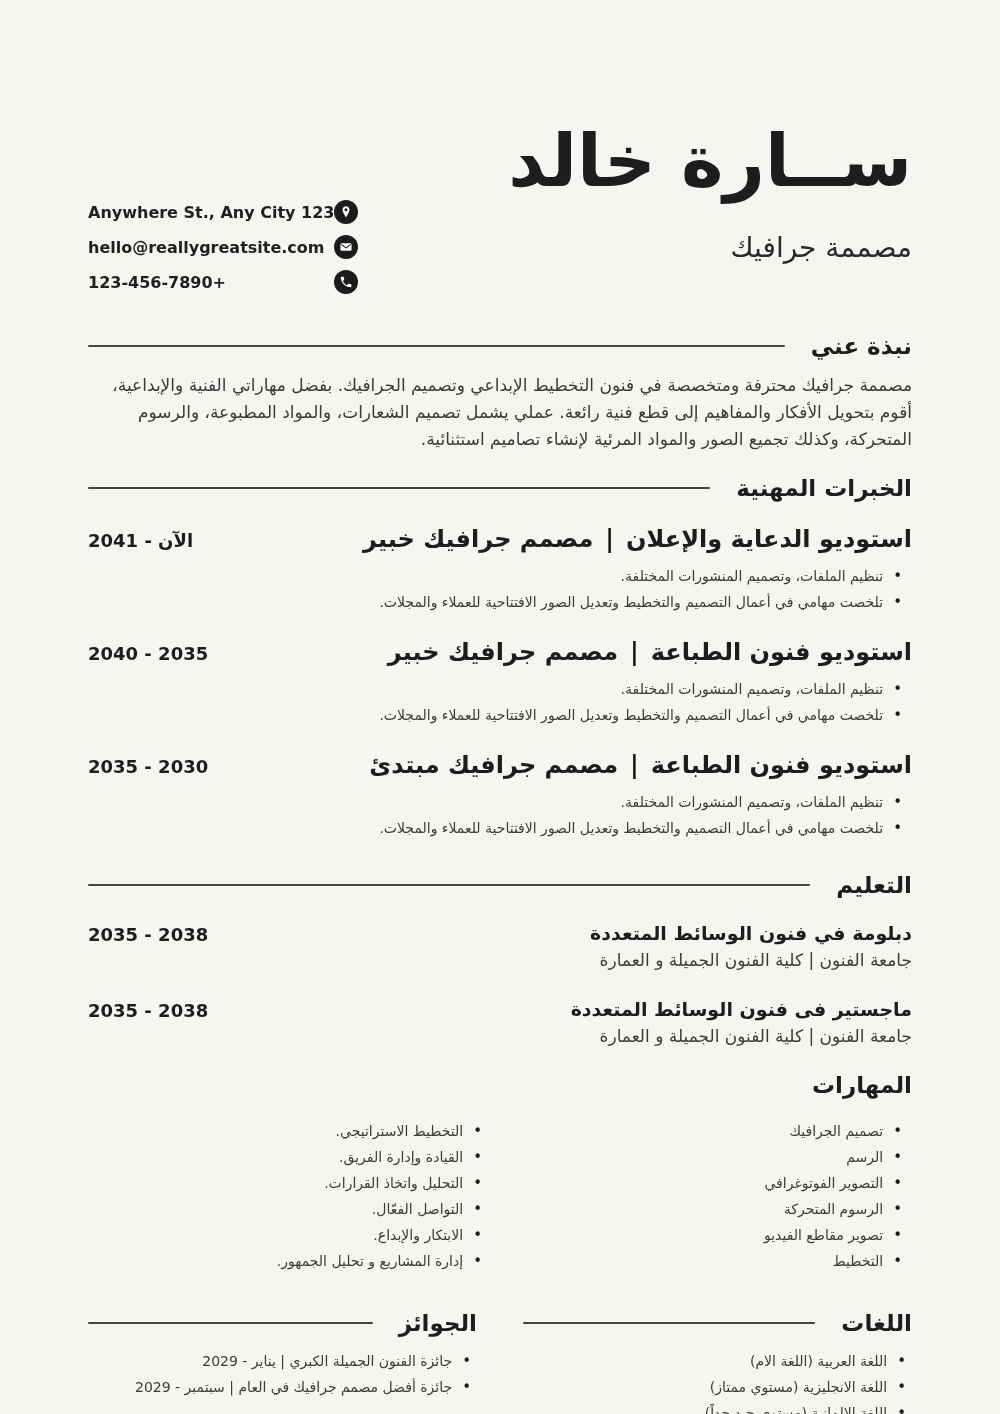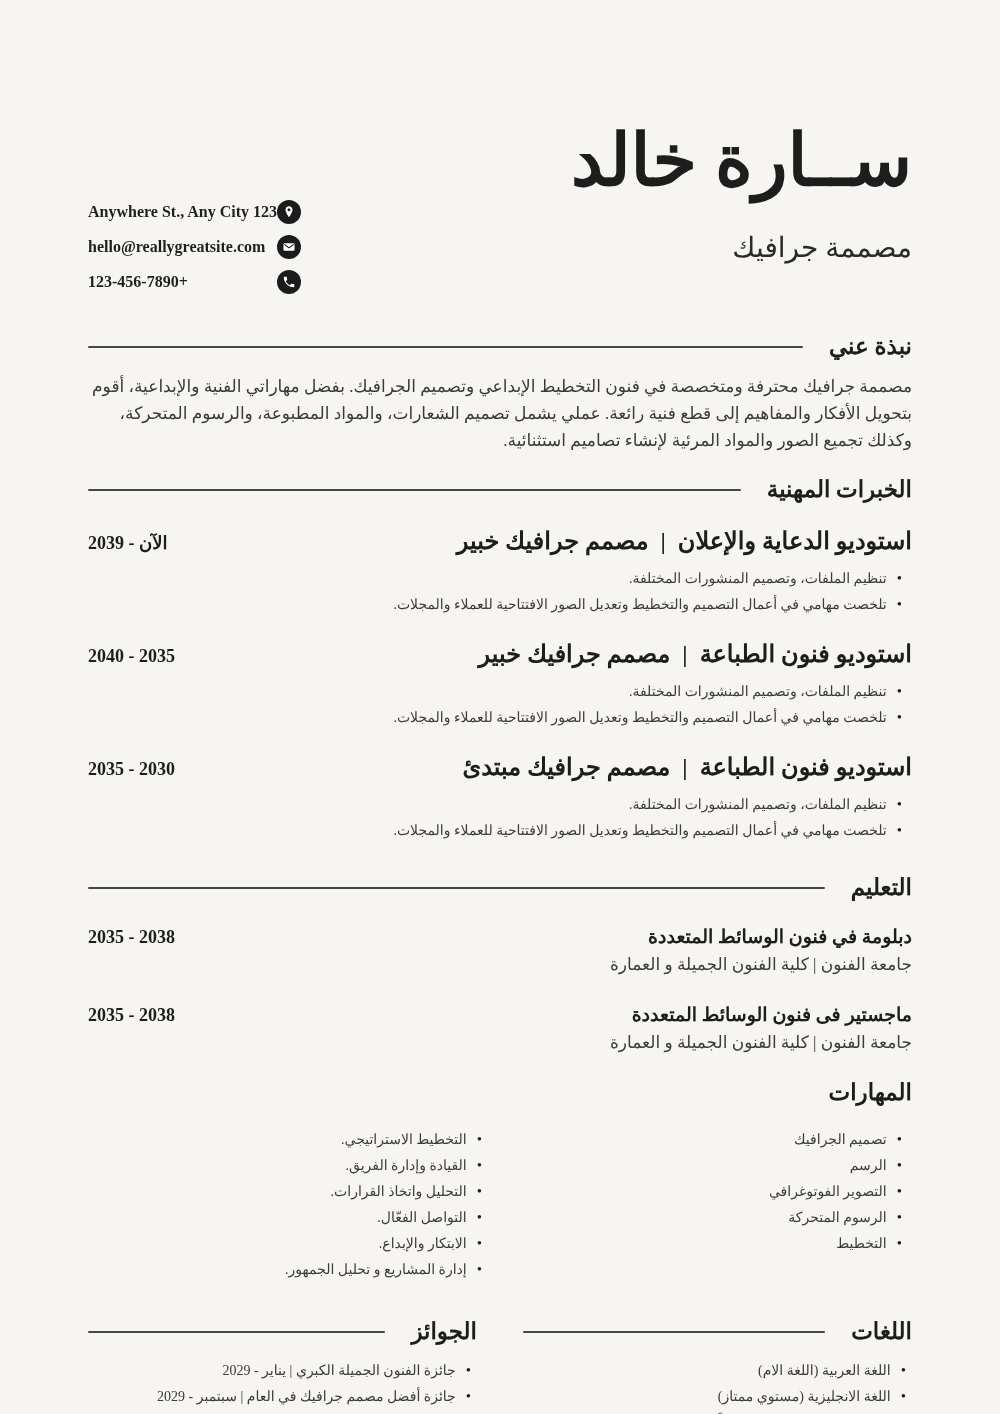--- a/index.html
+++ b/index.html
@@ -5,21 +5,21 @@
   * { box-sizing: border-box; margin: 0; padding: 0; }
   html, body { width: 1000px; }
   body {
     height: 1414px;
     background: #f7f5f1;
     font-family: "DejaVu Sans", sans-serif;
     color: #222;
     direction: rtl;
     overflow: hidden;
   }
-  .page { width: 1000px; height: 1414px; padding: 120px 88px 40px 88px; font-family: Liberation Serif, serif; }
+  .page { width: 1000px; height: 1414px; padding: 120px 88px 40px 88px; }
 
   
   .header { display: flex; justify-content: space-between; align-items: flex-start; }
   .name-block { text-align: right; }
   .name {
     font-size: 72px; font-weight: bold; color: #1d1d1d;
     line-height: 1.15; letter-spacing: -1px;
   }
   .job-title { margin-top: 28px; font-size: 28px; font-weight: normal; color: #2a2a2a; }
   .contact-block { margin-top: 80px; }
@@ -121,21 +121,21 @@
     <div class="sec-head">
       <span class="sec-title">الخبرات المهنية</span>
       <span class="rule"></span>
     </div>
 
     <div class="job">
       <div class="job-head">
         <div class="job-titleline">
           <span>استوديو الدعاية والإعلان</span><span class="job-sep">|</span><span>مصمم جرافيك خبير</span>
         </div>
-        <span class="date">الآن - 2039</span>
+        <span class="date">الآن - 2041</span>
       </div>
       <div class="bullets">
         <div class="li">
             <span>تنظيم الملفات، وتصميم المنشورات المختلفة.</span>
           </div>
         <div class="li">
             <span>تلخصت مهامي في أعمال التصميم والتخطيط وتعديل الصور الافتتاحية للعملاء والمجلات.</span>
           </div>
       </div>
     </div>
@@ -210,20 +210,23 @@
         <div class="li">
             <span>الرسم</span>
           </div>
         <div class="li">
             <span>التصوير الفوتوغرافي</span>
           </div>
         <div class="li">
             <span>الرسوم المتحركة</span>
           </div>
         <div class="li">
+            <span>تصوير مقاطع الفيديو</span>
+          </div>
+        <div class="li">
             <span>التخطيط</span>
           </div>
       </div>
       <div class="skills-col secondary bullets">
         <div class="li">
             <span>التخطيط الاستراتيجي.</span>
           </div>
         <div class="li">
             <span>القيادة وإدارة الفريق.</span>
           </div>

